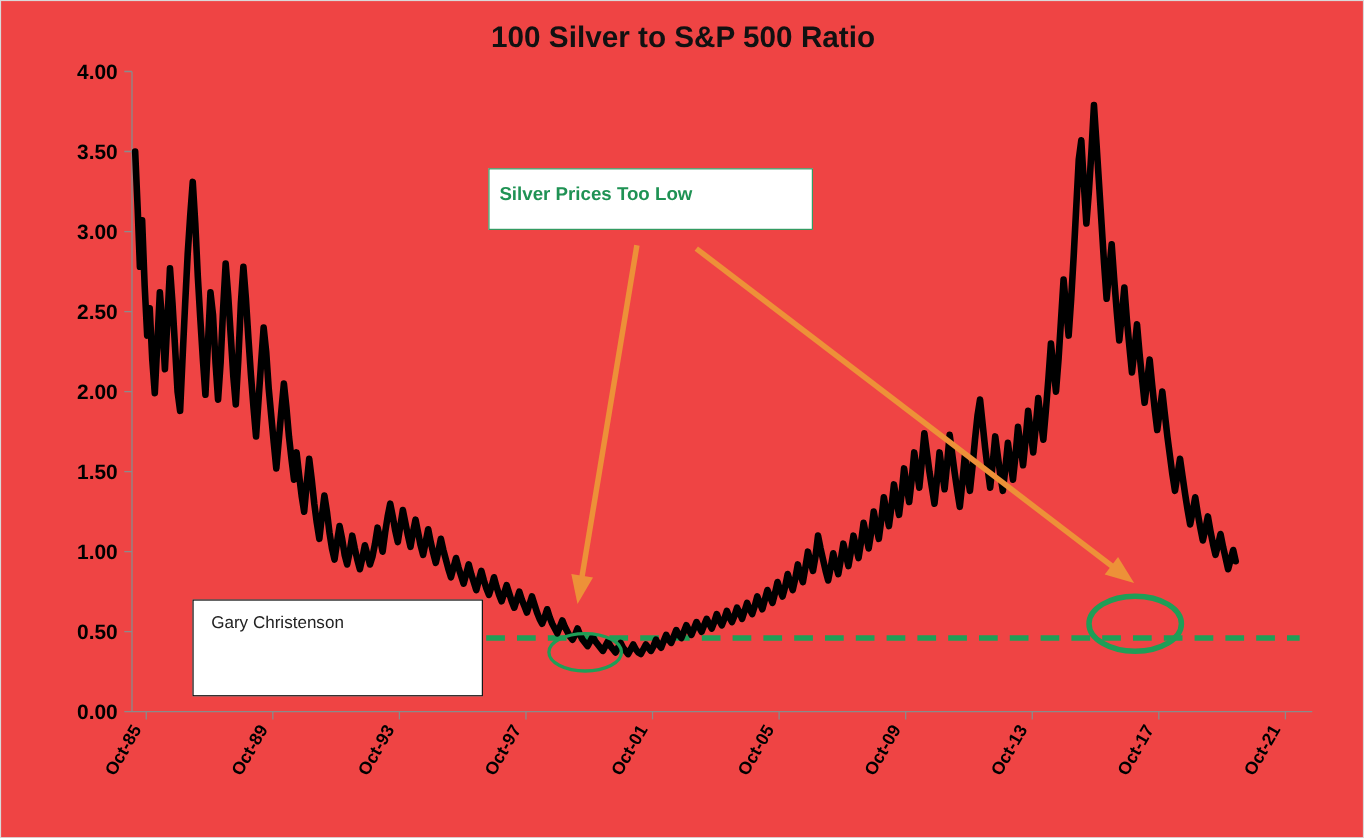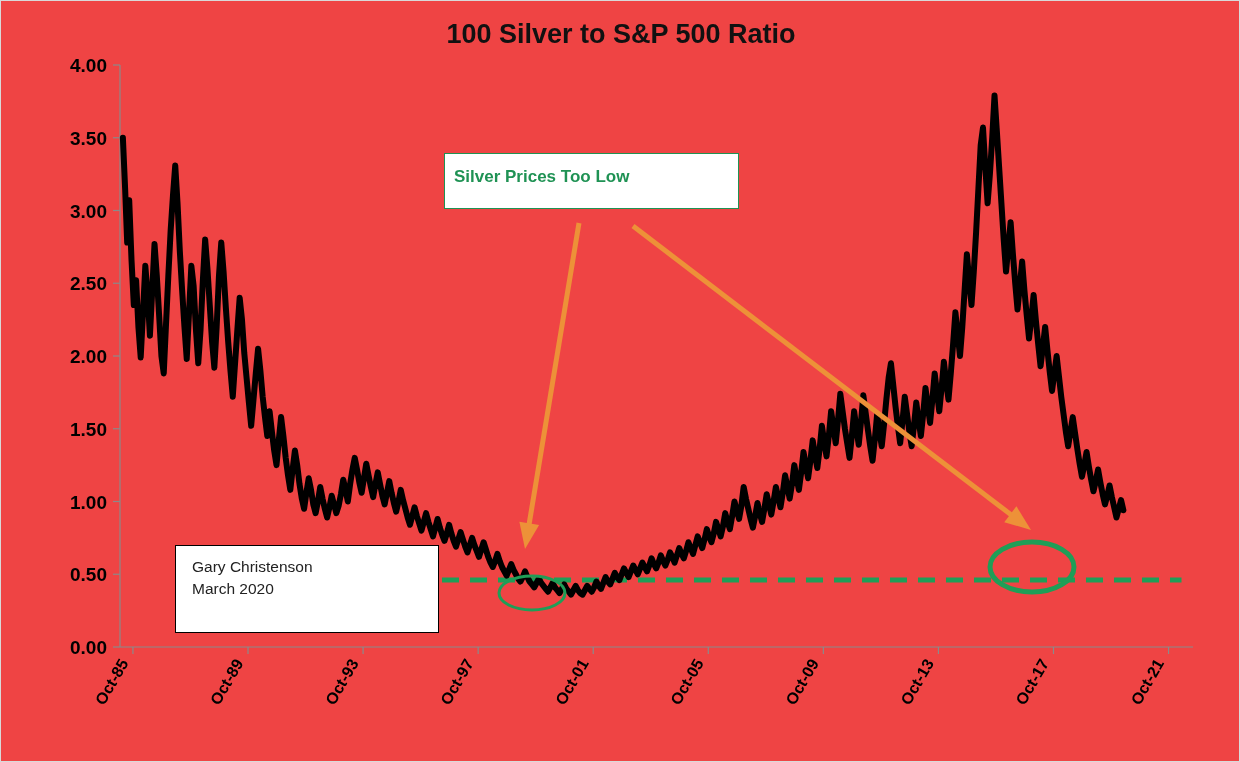--- a/index.html
+++ b/index.html
@@ -83,16 +83,15 @@
         <polygon points="1030,529 1015.4079114339243,505.27088389172906 1003.2678049093292,521.1648391443239" fill="#ED9138"></polygon>
       </g>
   </svg>
 
   <div id="callout">
     <span>Silver Prices Too Low</span>
   </div>
 
   <div id="attrib">
     <div>Gary Christenson</div>
-    <div>March 2020</div>
   </div>
 
 </div>
 
 </body></html>

